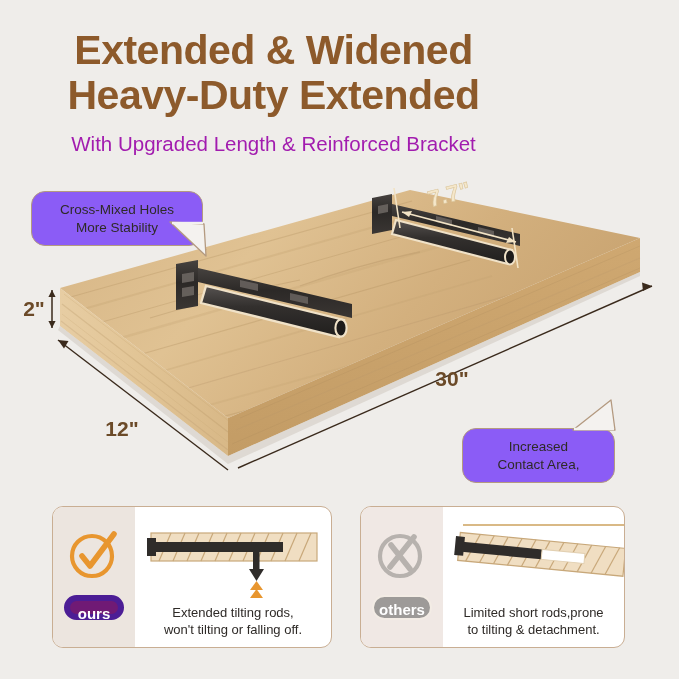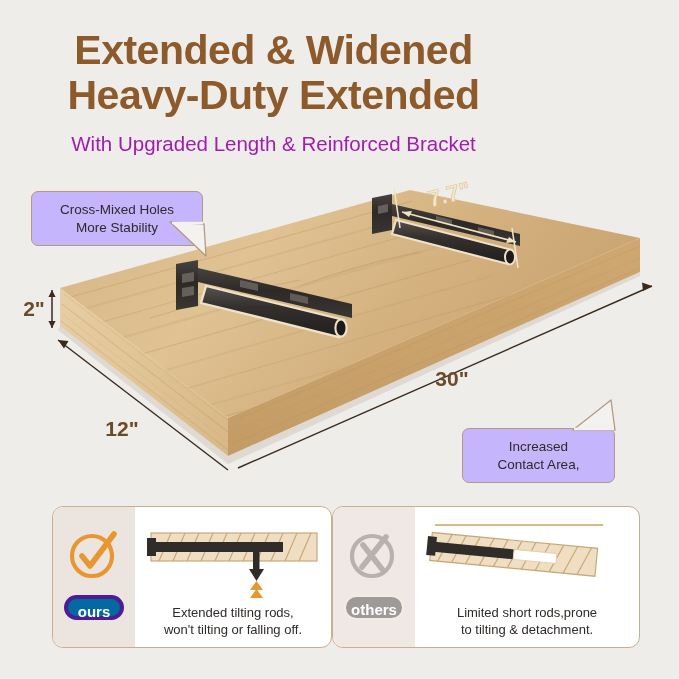--- a/index.html
+++ b/index.html
@@ -29,23 +29,23 @@
     line-height:24px;
     white-space:nowrap;
   }
 
   
   .hero{position:absolute;left:0;top:168px;width:679px;height:320px;}
 
   
   .callout{
     position:absolute;
-    background:#c4b5fd;
+    background:#8b5cf6;
     border:1.3px solid #b49a80;
-    border-radius:7px;
+    border-radius:14px;
     color:#2e2a27;
     font-size:13.5px;
     line-height:17.5px;
     text-align:center;
     padding:9px 22px;
     box-sizing:border-box;
   }
   #callout-holes{left:31px;top:191px;width:172px;}
   #callout-contact{left:462px;top:428px;width:153px;}
 
@@ -53,39 +53,39 @@
   .panels{position:absolute;left:0;top:500px;width:679px;height:165px;}
   .panel{
     position:absolute;top:6px;height:142px;
     border:1.4px solid #c9ae93;
     border-radius:11px;
     background:#ffffff;
     overflow:hidden;
     box-sizing:border-box;
   }
   #panel-ours{left:52px;width:280px;}
-  #panel-others{left:332px;width:308px;padding-left:24px;}
+  #panel-others{left:360px;width:265px;padding-left:24px;}
   .panel-left{
     position:absolute;left:0;top:0;width:82px;height:100%;
     background:#ece5df;
   }
   #panel-others .panel-left{background:#f0e8e4;}
   .icon-slot{position:absolute;left:9px;top:22px;width:64px;height:52px;}
   .badge{
     position:absolute;left:11px;top:88px;
     width:60px;height:25px;
     border-radius:13px;
     color:#ffffff;
     font-size:15px;
     font-weight:bold;
     line-height:25px;
     text-align:center;
     box-sizing:border-box;
   }
-  #badge-ours{background:#0369a1;border:4px solid #4c1d95;}
+  #badge-ours{background:#701a75;border:6px solid #4c1d95;}
   #badge-others{background:#9d9a98;border:2px solid #f3ece5;}
   .panel-caption{
     position:absolute;left:88px;right:6px;bottom:9px;
     text-align:center;
     color:#2e2a27;
     font-size:13px;
     line-height:17px;
   }
   .panel-art{position:absolute;left:84px;top:4px;width:194px;height:90px;}
 </style>

